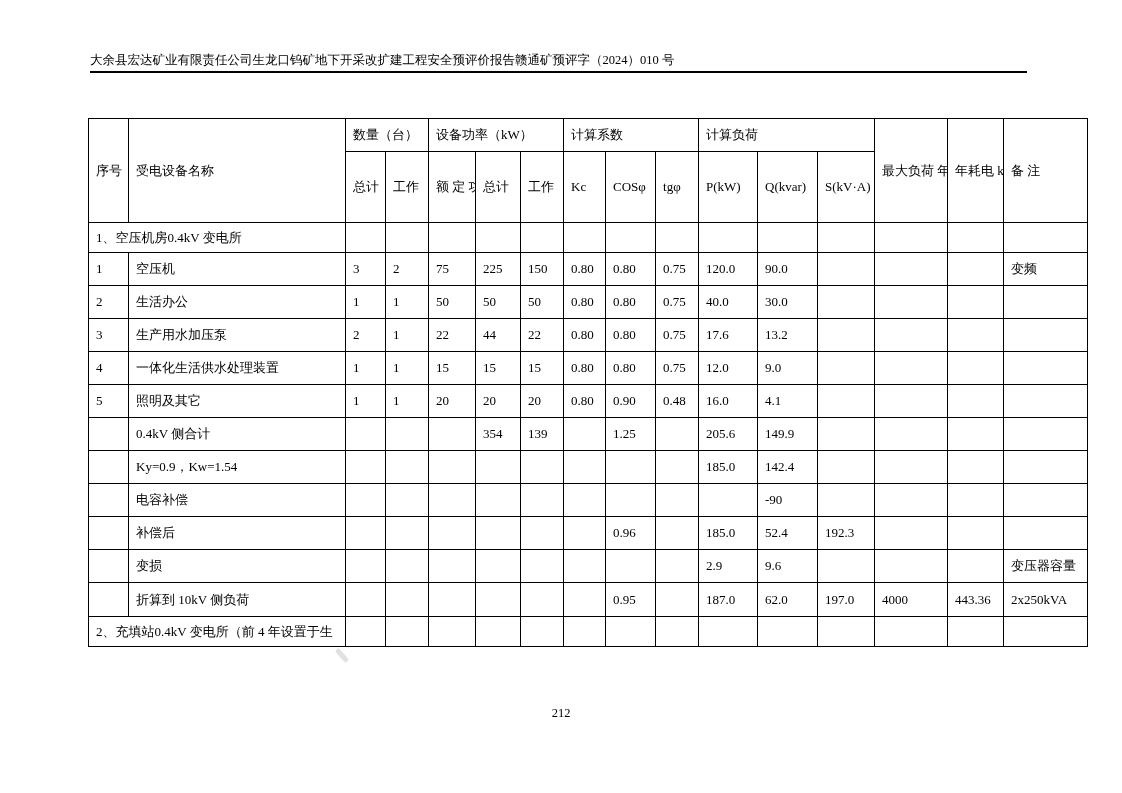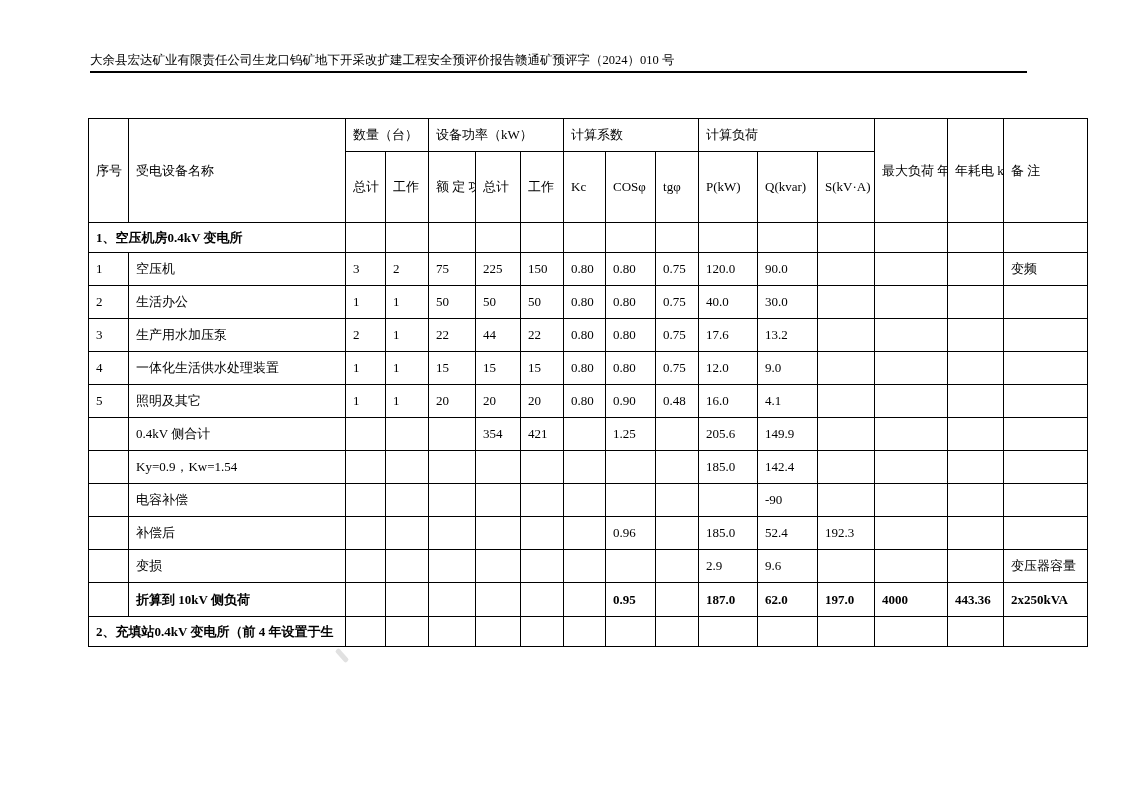--- a/index.html
+++ b/index.html
@@ -56,21 +56,21 @@
     white-space: pre-line;
     line-height: 31px;
   }
   td.rated {
     white-space: pre-line;
     line-height: 32px;
   }
   tbody tr { height: 33px; }
   tbody tr.section { height: 30px; }
   tbody tr.tall { height: 34px; }
-  tr.bold td { font-weight: bold; }
+  tr.bold td { font-weight: normal; }
   .page-number {
     position: absolute;
     left: 0;
     right: 0;
     top: 706px;
     text-align: center;
     font-size: 12.5px;
   }
   .watermark-smudge {
     position: absolute;
@@ -249,21 +249,21 @@
           <td></td>
           <td></td>
         </tr>
         <tr class="">
           <td></td>
           <td>0.4kV 侧合计</td>
           <td></td>
           <td></td>
           <td></td>
           <td>354</td>
-          <td>421</td>
+          <td>139</td>
           <td></td>
           <td>1.25</td>
           <td></td>
           <td>205.6</td>
           <td>149.9</td>
           <td></td>
           <td></td>
           <td></td>
           <td></td>
         </tr>
@@ -372,14 +372,15 @@
           <td></td>
           <td></td>
           <td></td>
           <td></td>
         </tr>
       </tbody>
   </table>
 
   <div class="watermark-smudge"></div>
 
+  <div class="page-number">212</div>
 
 </div>
 
 </body></html>

